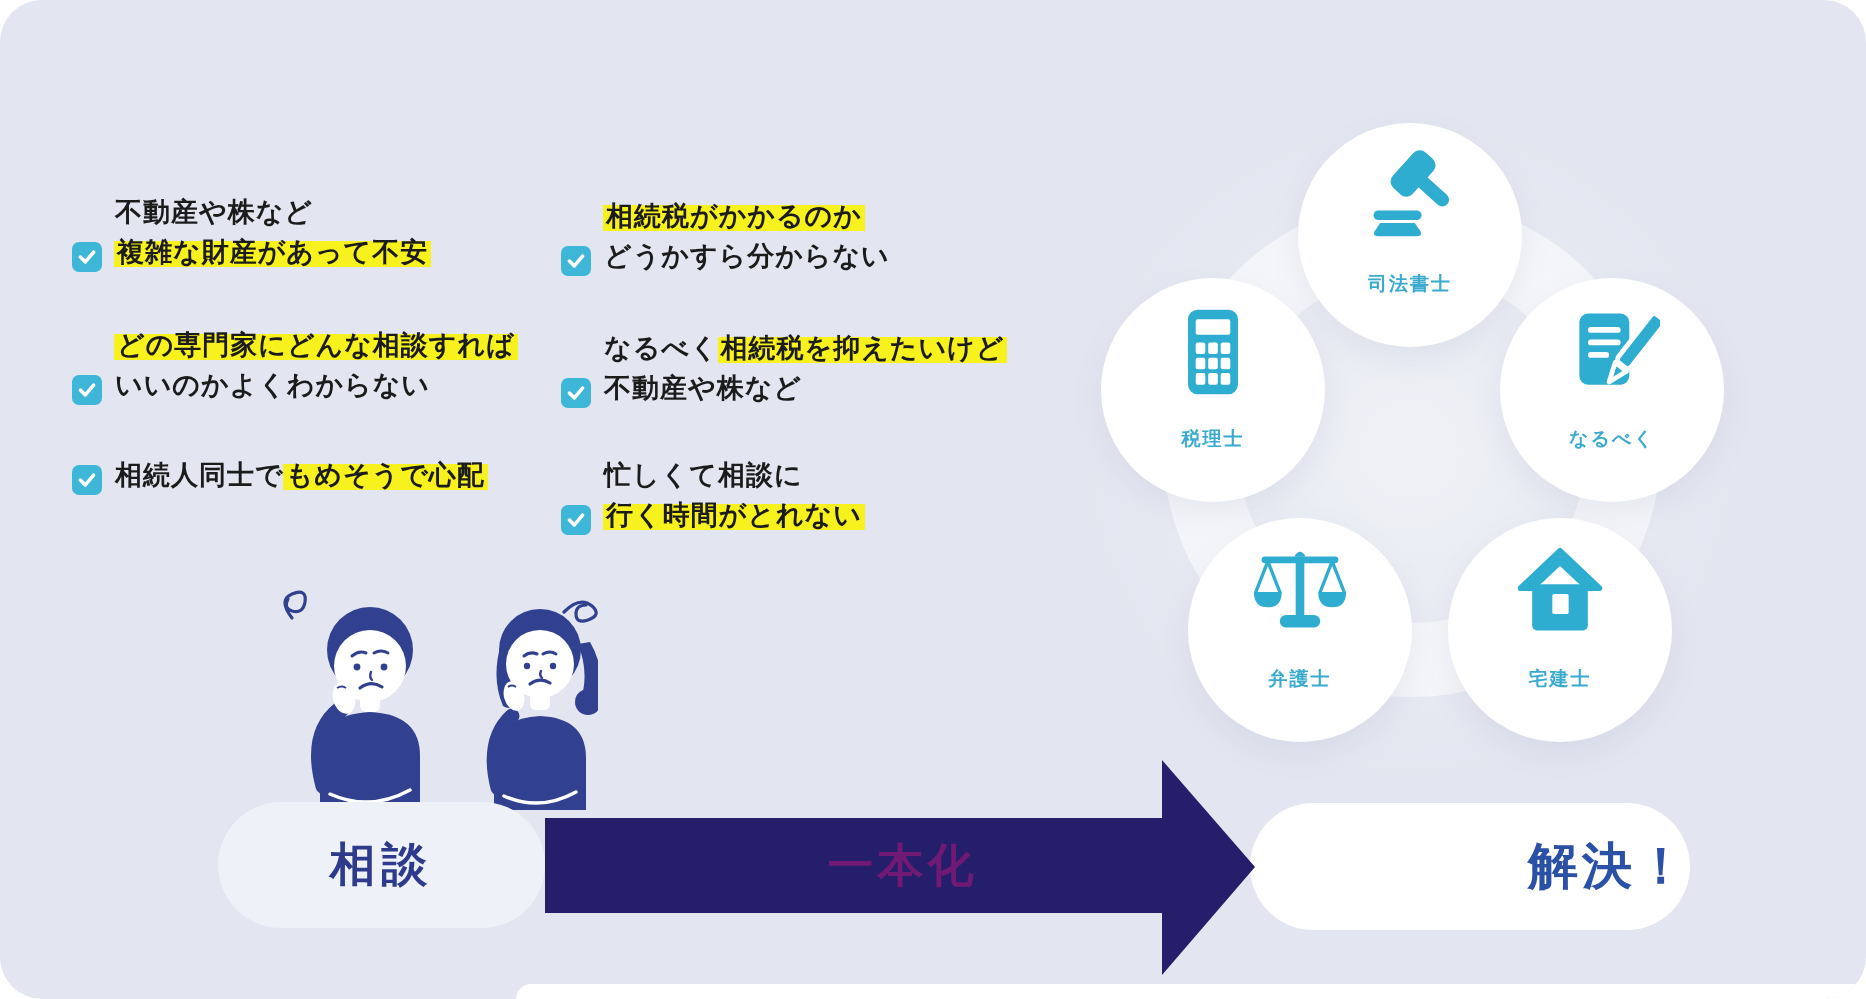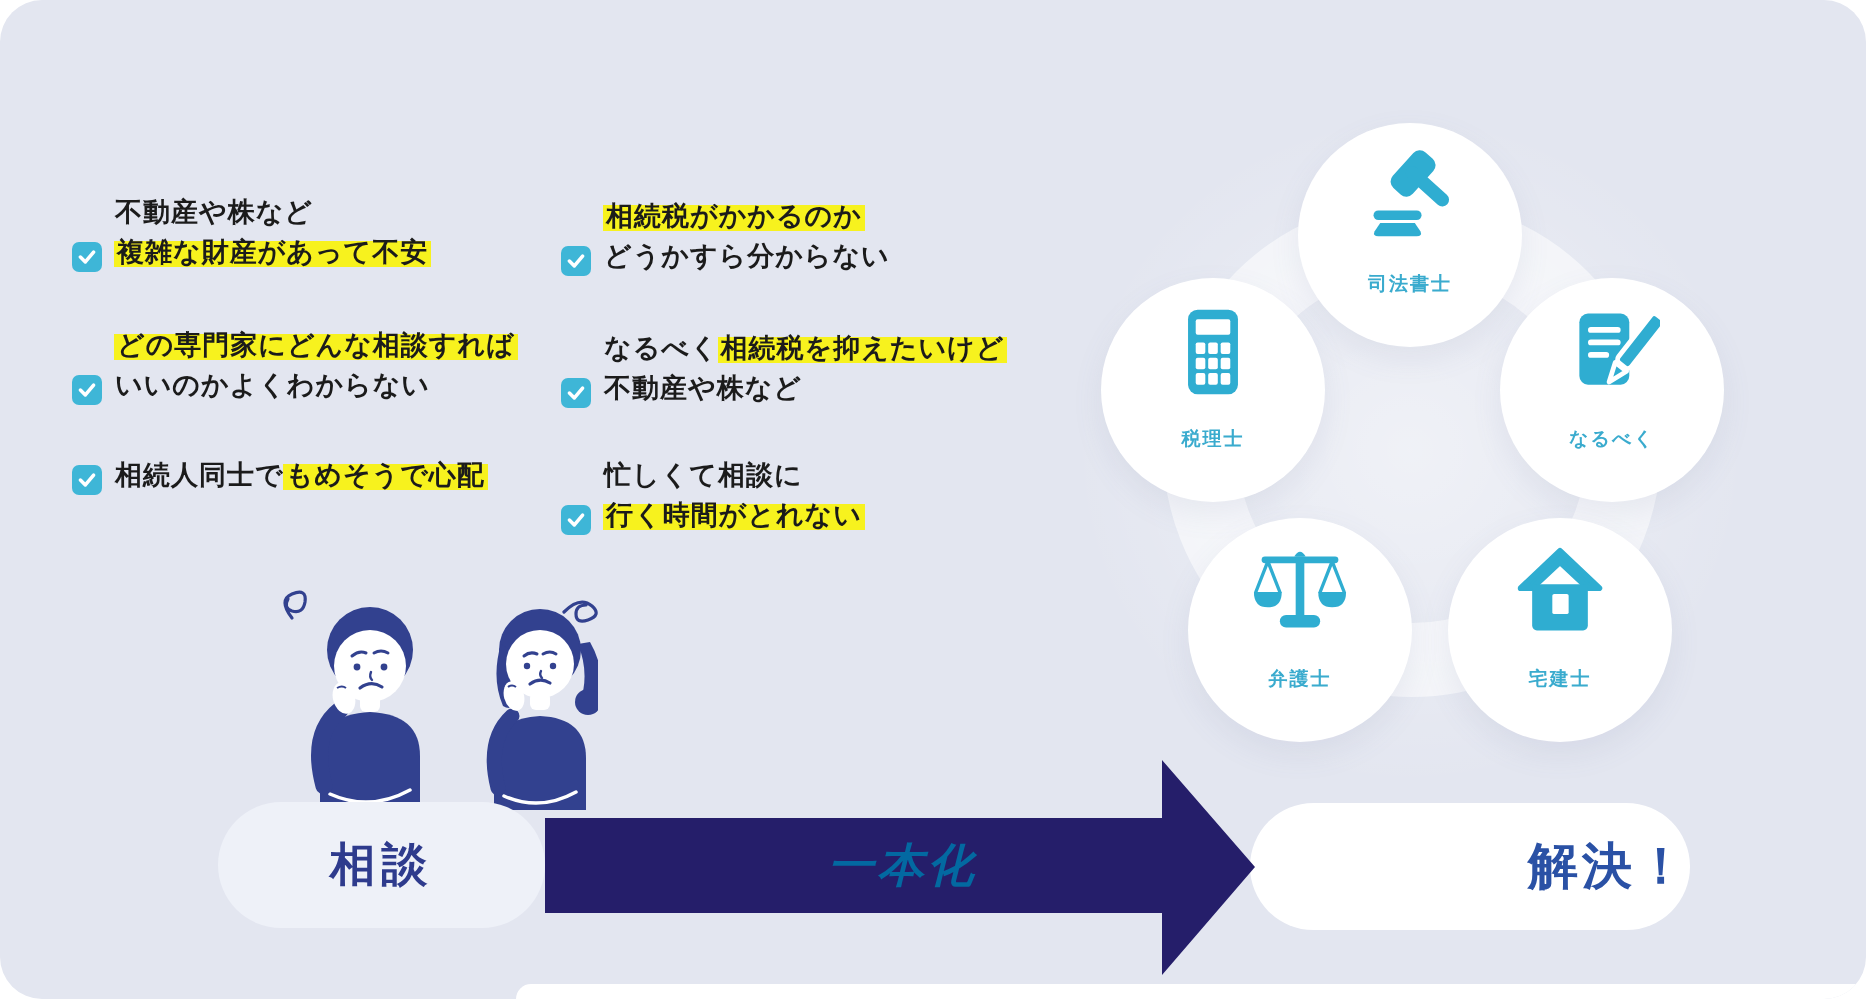--- a/index.html
+++ b/index.html
@@ -27,21 +27,21 @@
 
   
   .pill-start{position:absolute;left:218px;top:802px;width:327px;height:126px;border-radius:63px;background:#eef1f8;
               display:flex;align-items:center;justify-content:center;z-index:4;}
   .pill-start span{font-size:46px;font-weight:700;color:#2e3b8d;letter-spacing:6px;}
   .pill-end{position:absolute;left:1250px;top:803px;width:440px;height:127px;border-radius:64px;background:#ffffff;
             display:flex;align-items:center;justify-content:flex-end;z-index:2;}
   .pill-end span{font-size:50px;font-weight:700;color:#2a51a5;letter-spacing:4px;}
   .arrow-svg{position:absolute;left:545px;top:760px;width:715px;height:215px;z-index:3;}
   .arrow-label{position:absolute;left:545px;top:818px;width:715px;height:95px;display:flex;align-items:center;
-               justify-content:center;z-index:5;font-size:46px;font-weight:700;color:#0369a1;letter-spacing:4px;font-style:italic;}
+               justify-content:center;z-index:5;font-size:46px;font-weight:700;color:#701a75;letter-spacing:4px;}
 
   .couple{position:absolute;left:258px;top:580px;width:340px;height:230px;z-index:1;}
 
   .bottom-sheet{position:absolute;left:516px;top:984px;width:1350px;height:15px;background:#ffffff;
                 border-top-left-radius:15px;z-index:0;}
 </style>
 </head>
 <body>
 
 <div class="card">

